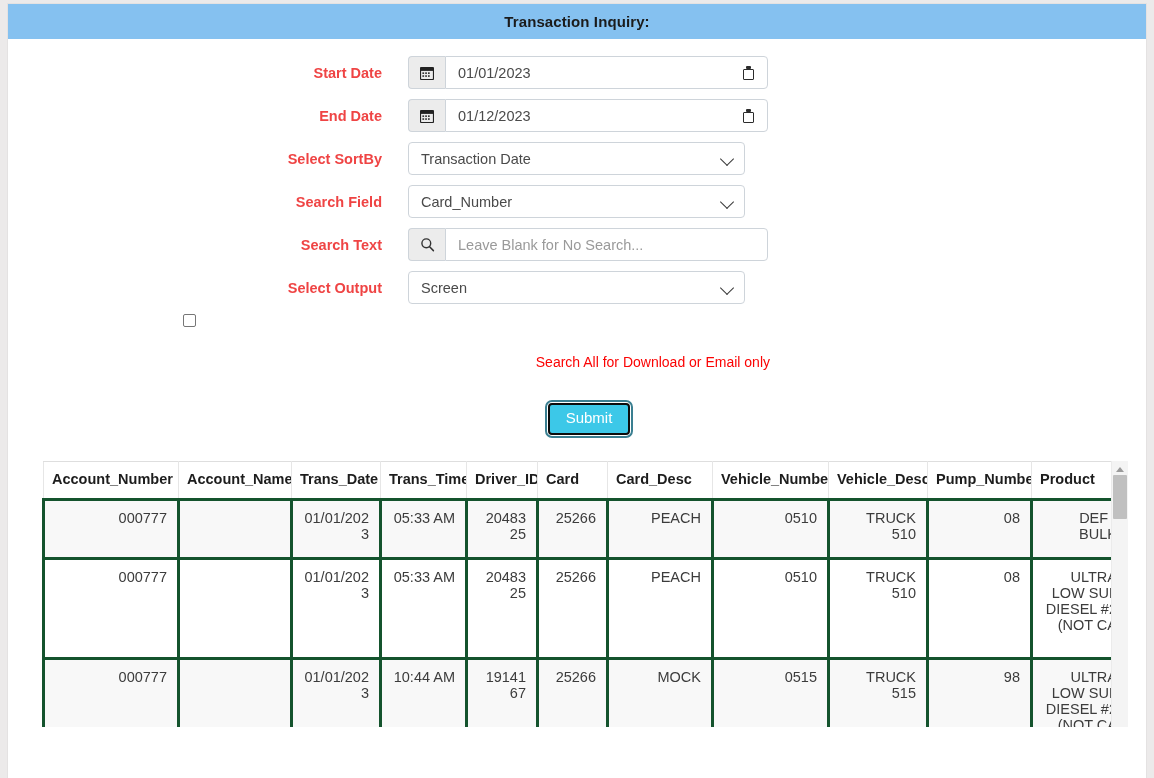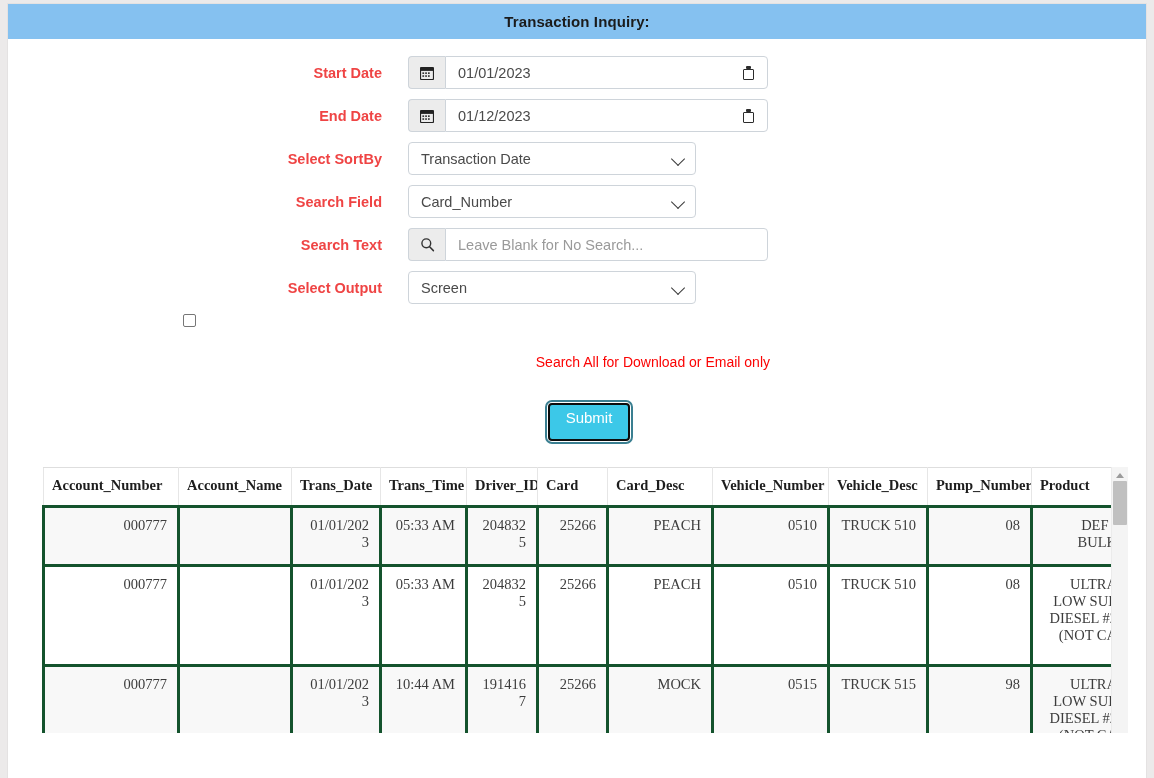--- a/index.html
+++ b/index.html
@@ -105,21 +105,21 @@
   .date-picker-glyph::after {
     content: "";
     position: absolute;
     left: 4px; top: 0;
     width: 5px; height: 3px;
     background: #2c2c2c;
     border-radius: 1px;
   }
 
   select.sel-box, .sel-box {
-    width: 288px;
+    width: 337px;
     height: 33px;
     box-sizing: border-box;
     border: 1px solid #ced4da;
     border-radius: 4px;
     background: #fff;
     font-size: 14.5px;
     color: #4a4a4a;
     padding: 0 30px 0 12px;
     display: flex;
     align-items: center;
@@ -169,40 +169,39 @@
     display: flex;
     justify-content: center;
   }
   .submit-btn {
     background: #3cc8e8;
     color: #ffffff;
     font-size: 15px;
     font-family: "Liberation Sans", sans-serif;
     border: 2px solid #0c0c0c;
     border-radius: 4px;
-    padding: 5px 16px 12px;
+    padding: 5px 16px 6px;
     outline: 2px solid #3a7f91;
     outline-offset: 1px;
     cursor: pointer;
     line-height: 1.1;
   }
 
   
   .table-outer {
     margin: 26px 0 0 34px;
     width: 1086px;
     height: 266px;
     position: relative;
     overflow: hidden;
   }
   table.grid {
     border-collapse: collapse;
     width: 1085px;
     table-layout: fixed;
-    font-family: Liberation Serif, serif;
   }
   table.grid th {
     font-size: 14.5px;
     font-weight: bold;
     color: #1d1d1d;
     text-align: left;
     padding: 9px 8px 11px;
     border: 1px solid #e6e6e6;
     border-top: 1px solid #dedede;
     background: #fff;

